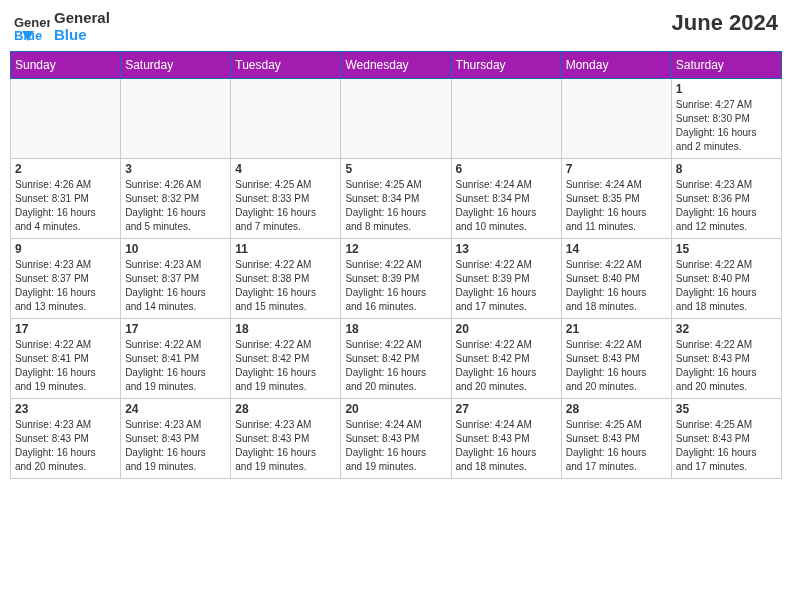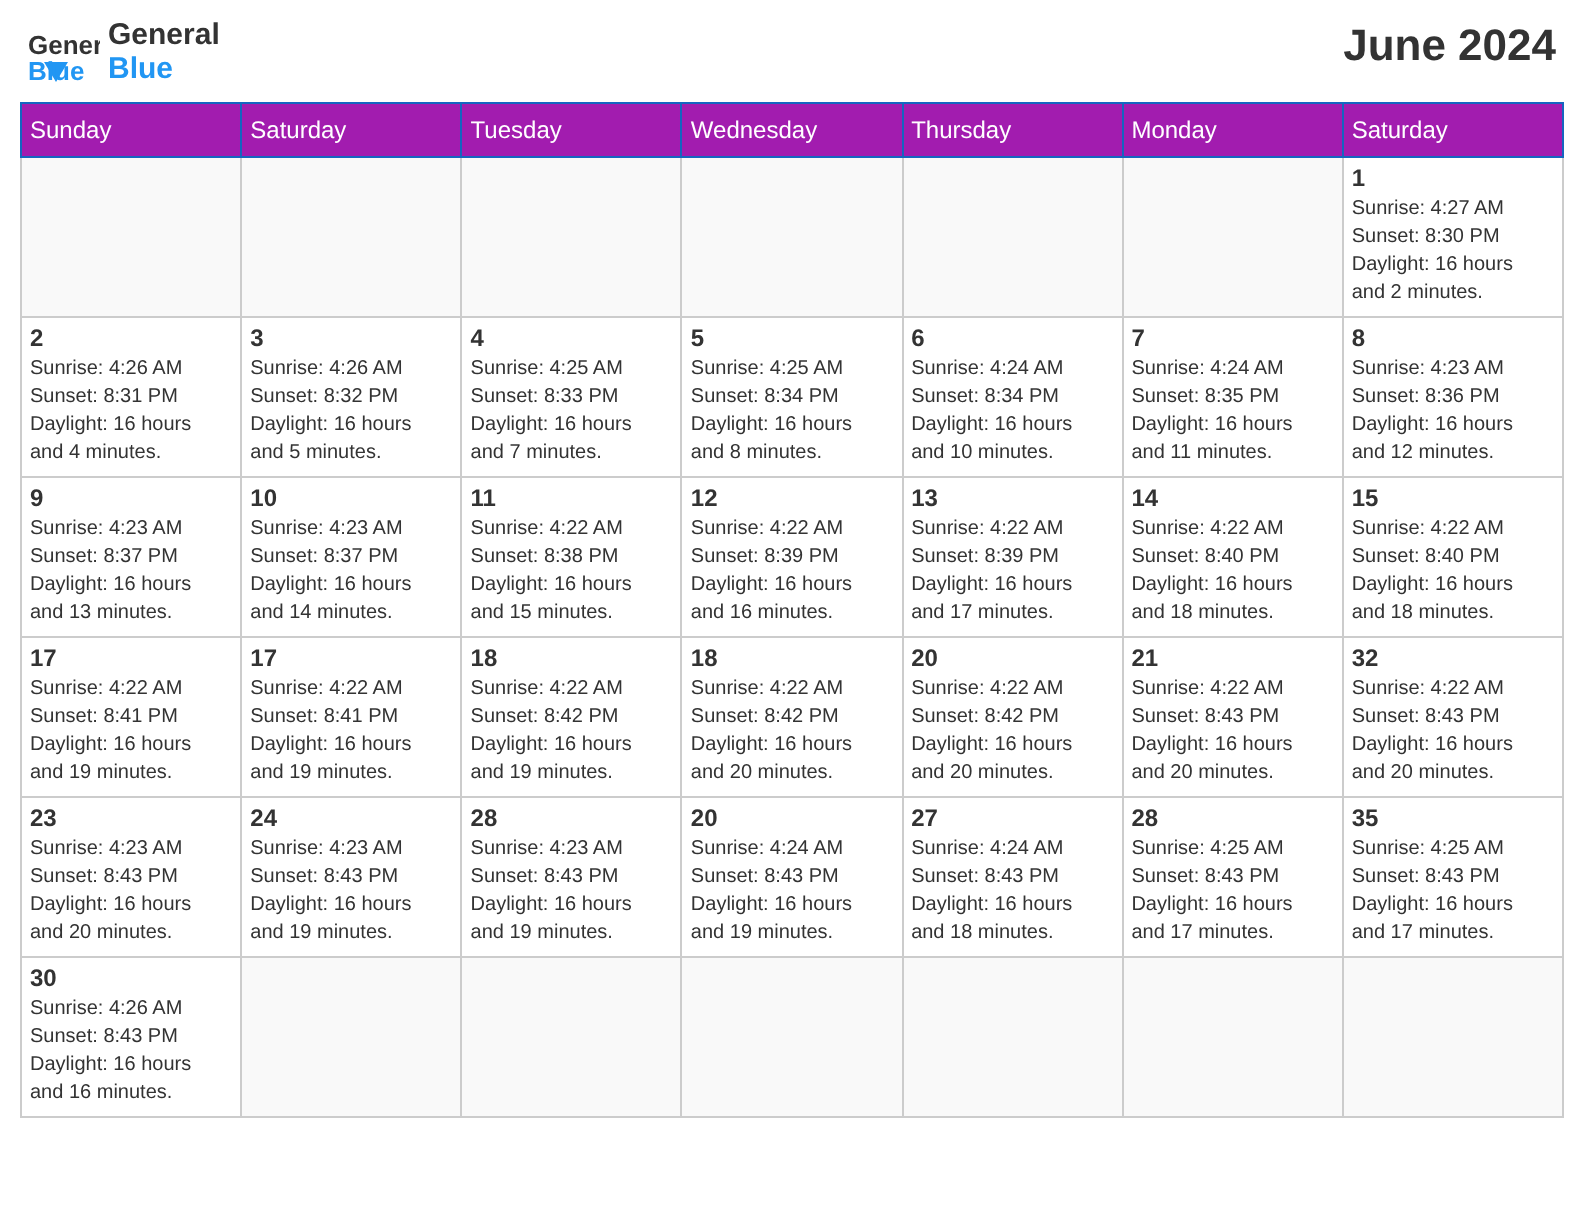--- a/index.html
+++ b/index.html
@@ -328,29 +328,14 @@
 and 17 minutes.</div>
         </td>
         <td>
           <span class="day-number">35</span>
           <div class="day-info" style="white-space: pre-line;">Sunrise: 4:25 AM
 Sunset: 8:43 PM
 Daylight: 16 hours
 and 17 minutes.</div>
         </td>
       </tr>
-      <tr class="last-row">
-        <td>
-          <span class="day-number">30</span>
-          <div class="day-info" style="white-space: pre-line;">Sunrise: 4:26 AM
-Sunset: 8:43 PM
-Daylight: 16 hours
-and 16 minutes.</div>
-        </td>
-        <td class="empty"></td>
-        <td class="empty"></td>
-        <td class="empty"></td>
-        <td class="empty"></td>
-        <td class="empty"></td>
-        <td class="empty"></td>
-      </tr>
     </tbody>
 </table>
 
 </body></html>

